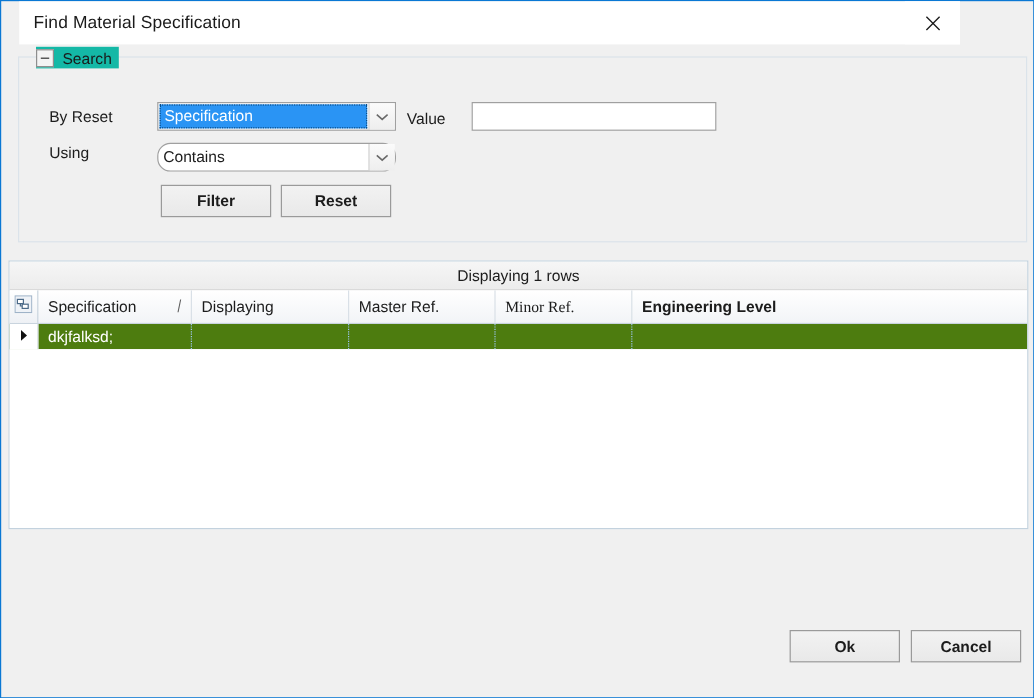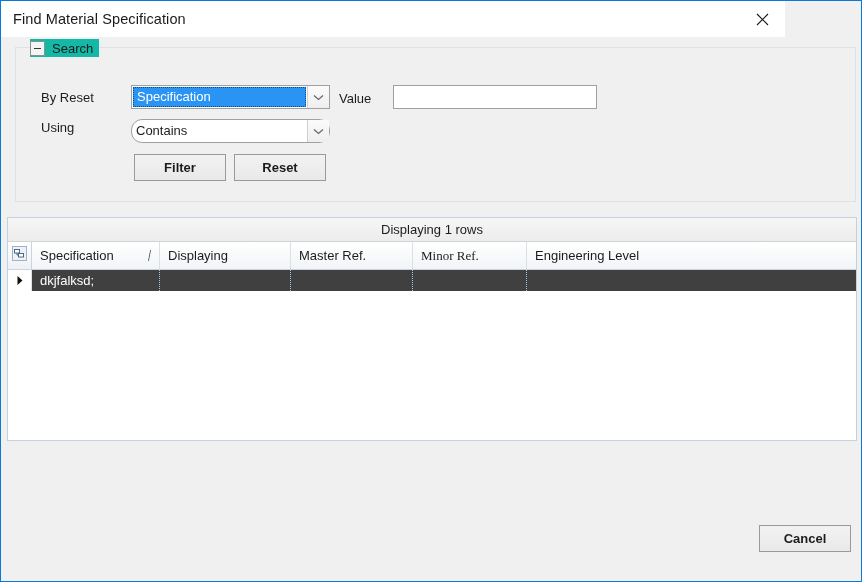--- a/index.html
+++ b/index.html
@@ -18,21 +18,21 @@
     height: 582px;
     box-sizing: border-box;
     border: 1px solid #0a78d4;
     background: #f0f0f0;
     overflow: hidden;
   }
 
   
   .titlebar {
     position: absolute;
-    left: 0; top: 0;
+    left: 15px; top: 0;
     width: 784px;
     height: 36px;
     background: #ffffff;
     box-sizing: border-box;
   }
   .titlebar-text {
     position: absolute;
     left: 12px;
     top: 10px;
     font-size: 14.5px;
@@ -268,21 +268,21 @@
     font-size: 11px;
     color: #5a5a5a;
     transform: scaleY(1.3);
   }
 
   .grid-row {
     display: flex;
     height: 21px;
     box-sizing: border-box;
   }
-  .grid-row.selected { background: #404040; }
+  .grid-row.selected { background: #4d7c0f; }
   .row-indicator {
     width: 24px;
     flex: 0 0 24px;
     box-sizing: border-box;
     background: #ffffff;
     border-right: 1px solid #d9e0e7;
     display: flex;
     align-items: center;
     justify-content: center;
   }
@@ -298,21 +298,21 @@
     overflow: hidden;
     cursor: default;
   }
   .cell.last { border-right: none; }
 
   
   .col-0 { width: 128px; flex: 0 0 128px; }
   .col-1 { width: 131px; flex: 0 0 131px; }
   .col-2 { width: 122px; flex: 0 0 122px; }
   .col-3 { width: 114px; flex: 0 0 114px; font-family: Liberation Serif, serif; }
-  .col-4 { flex: 1 1 auto; }
+  .col-4 { flex: 1 1 auto; font-weight: bold; }
 
   .grid-body-fill {
     background: #ffffff;
     height: 218px;
   }
 </style>
 </head>
 <body>
 
 <div id="dialog">
@@ -413,15 +413,16 @@
       <div class="cell col-0">dkjfalksd;</div>
       <div class="cell col-1"></div>
       <div class="cell col-2"></div>
       <div class="cell col-3"></div>
       <div class="cell col-4 last"></div>
     </div>
 
     <div class="grid-body-fill"></div>
   </div>
 
+  <button class="btn" id="btn-ok">Ok</button>
   <button class="btn" id="btn-cancel">Cancel</button>
 
 </div>
 
 </body></html>

